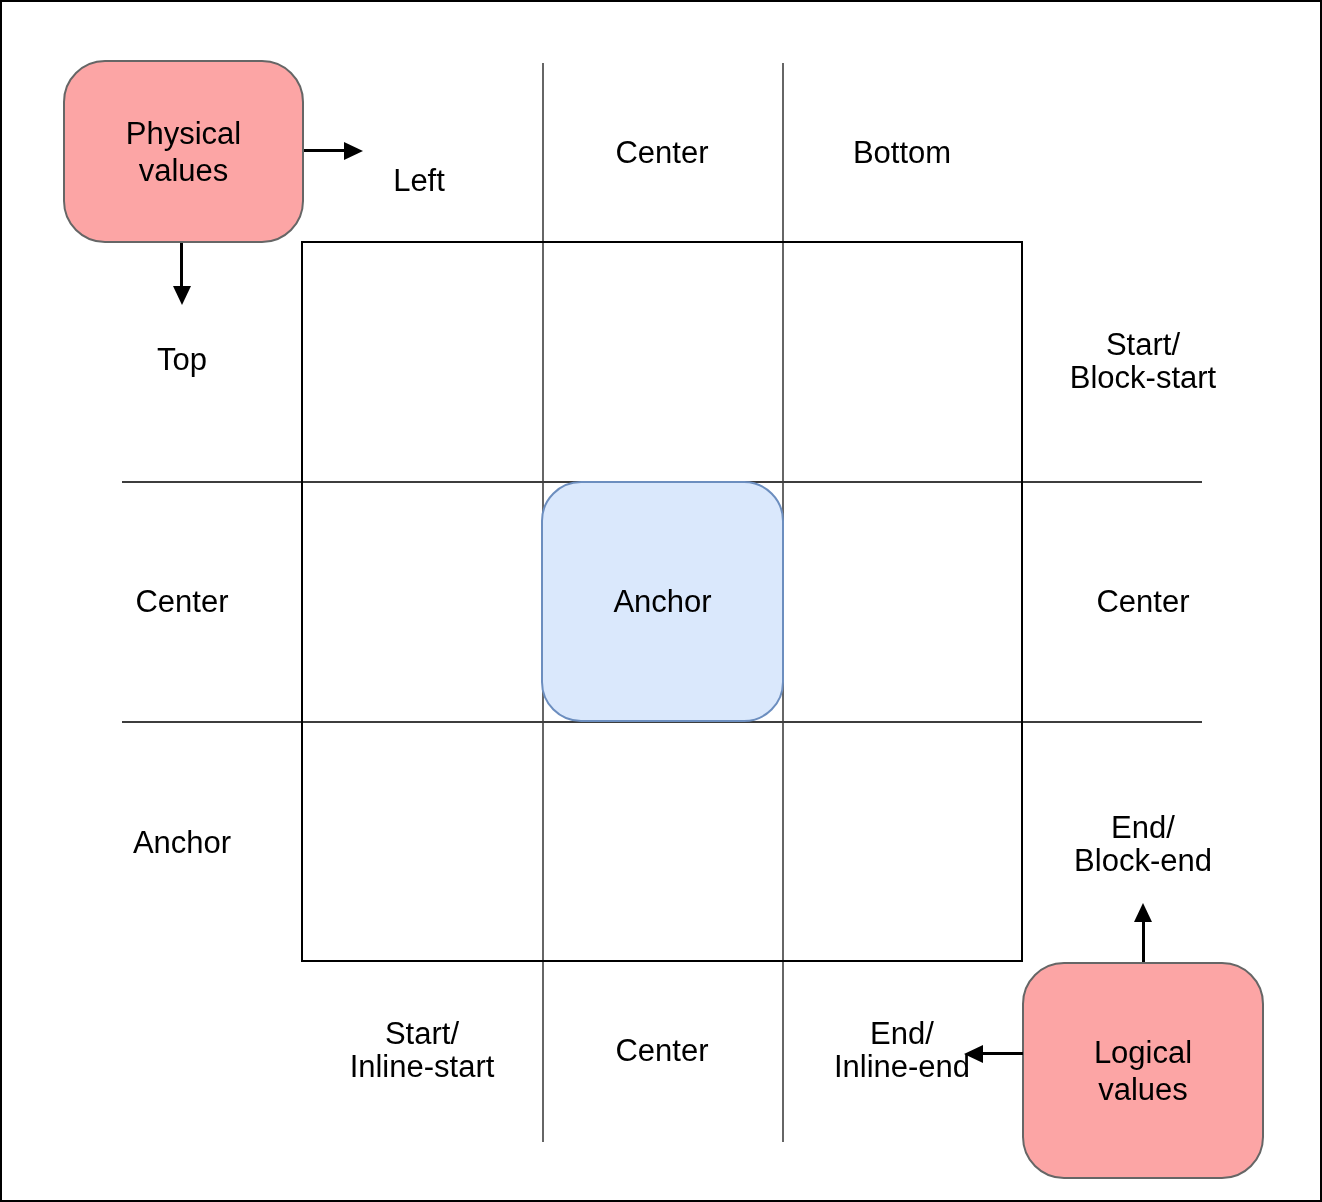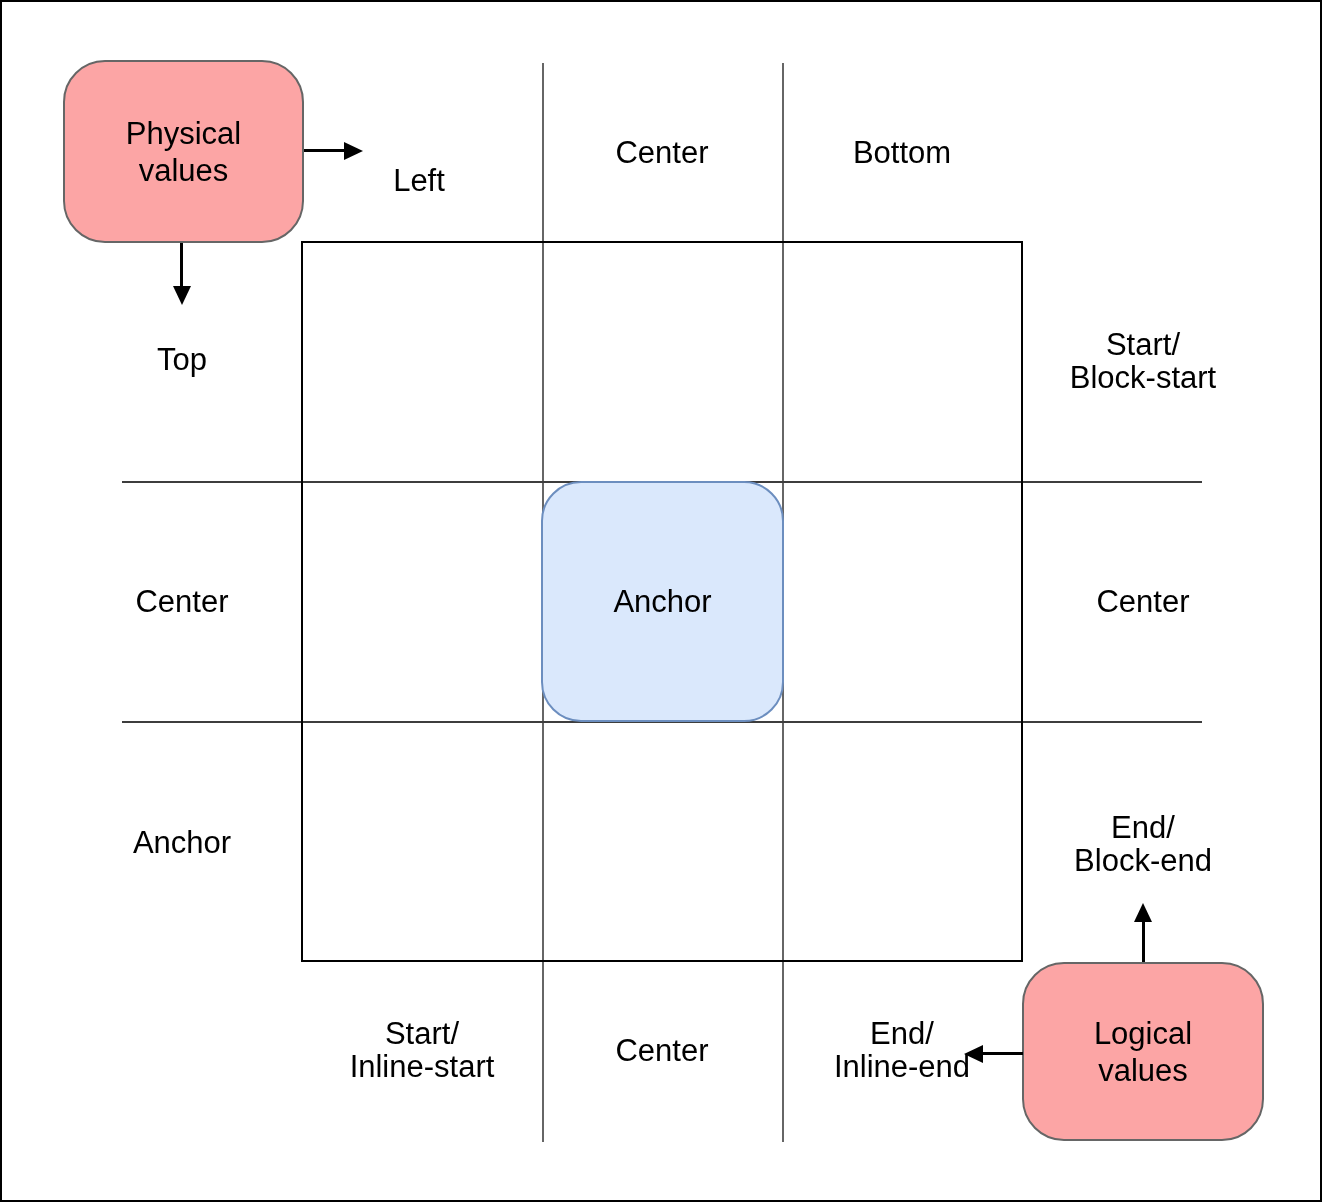--- a/index.html
+++ b/index.html
@@ -109,21 +109,21 @@
 
   <div class="anchor-box">
     <span>Anchor</span>
   </div>
 
   <div class="value-box" style="left:61px; top:58px; width:241px; height:183px;">
     <span>Physical</span>
     <span>values</span>
   </div>
 
-  <div class="value-box" style="left:1020px; top:960px; width:242px; height:179px;">
+  <div class="value-box" style="left:1020px; top:960px; width:242px; height:217px;">
     <span>Logical</span>
     <span>values</span>
   </div>
 
   <div class="arrow-part shaft-h" style="left:302px; top:147px; width:41px;"></div>
   <div class="arrow-part head head-right" style="left:342px; top:140px;"></div>
 
   <div class="arrow-part shaft-v" style="left:178px; top:241px; height:44px;"></div>
   <div class="arrow-part head head-down" style="left:171px; top:284px;"></div>
 

